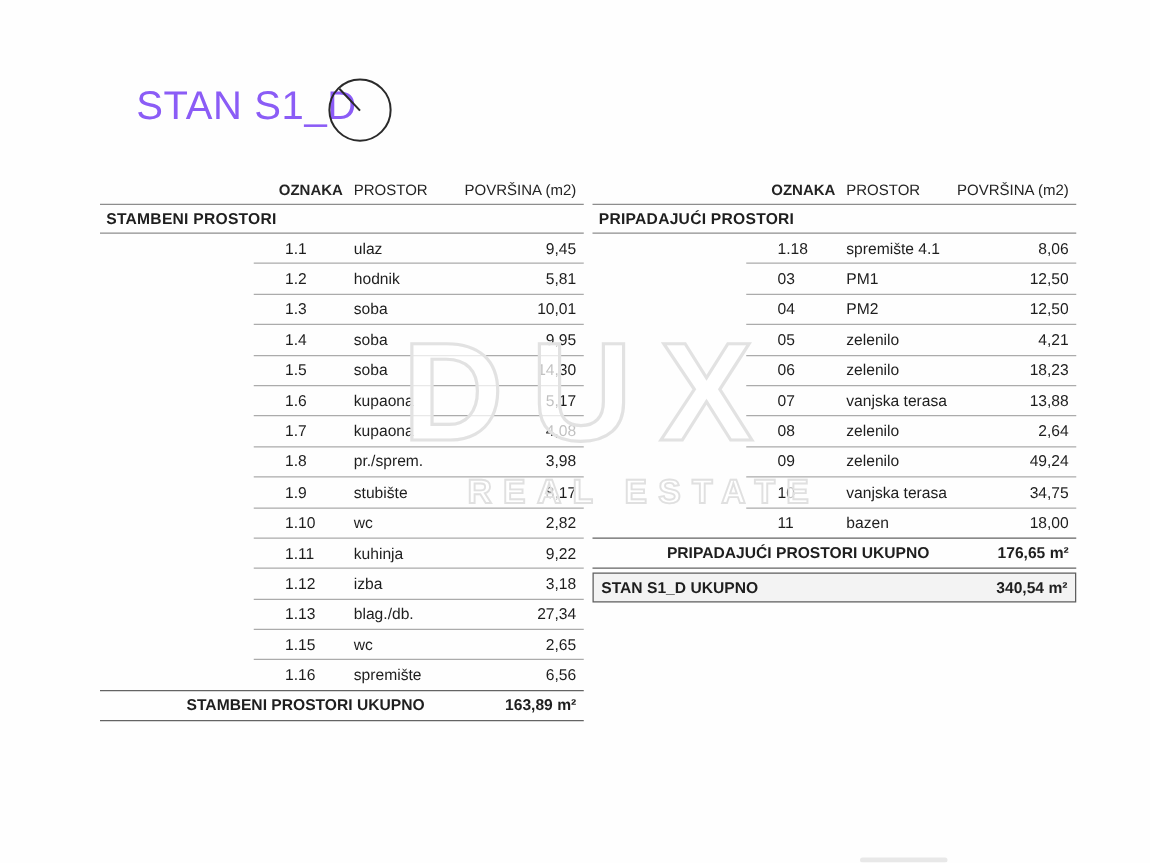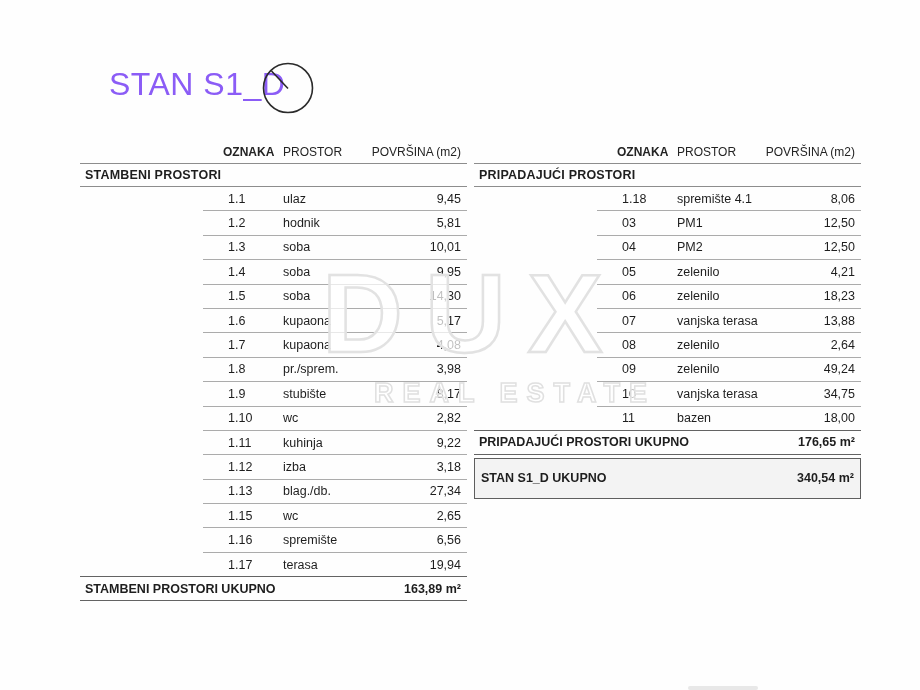--- a/index.html
+++ b/index.html
@@ -31,24 +31,24 @@
     border-bottom:1px solid #8d8d8d;padding-left:5px;font-size:12.5px;letter-spacing:.2px;}
 
   .trow{display:flex;margin-left:123px;height:23.4px;align-items:center;border-bottom:1px solid #ababab;}
   .trow:last-child{border-bottom:none;}
   .c-ozn{width:80px;padding-left:25px;box-sizing:border-box;}
   .c-pro{flex:1;}
   .c-pov{text-align:right;padding-right:6px;}
 
   .total{display:flex;height:23px;align-items:center;font-weight:bold;
     border-top:1px solid #636363;border-bottom:1px solid #636363;}
-  .total .lbl{padding-left:5px;flex:1;}
+  .total .lbl{padding-left:5px;flex:1;text-align:center;}
   .total .val{text-align:right;padding-right:6px;}
 
-  .grand{margin-top:3px;display:flex;height:41px;align-items:center;font-weight:bold;
+  .grand{margin-top:3px;display:flex;height:24px;align-items:center;font-weight:bold;
     border:1px solid #5e5e5e;background:#f3f3f3;box-sizing:border-box;}
   .grand .lbl{padding-left:6px;flex:1;}
   .grand .val{text-align:right;padding-right:6px;}
 
   
   .wm{position:absolute;z-index:5;pointer-events:none;font-weight:bold;
     color:rgba(255,255,255,.72);-webkit-text-stroke:2.5px #e2e2e2;}
   .wm-main{left:322px;top:258px;font-size:112px;letter-spacing:22px;line-height:1;}
   .wm-sub{left:374px;top:378px;font-size:27px;letter-spacing:9px;-webkit-text-stroke:1.5px #e0e0e0;}
 
@@ -141,25 +141,20 @@
       <div class="trow">
         <span class="c-ozn">1.15</span>
         <span class="c-pro">wc</span>
         <span class="c-pov">2,65</span>
       </div>
       <div class="trow">
         <span class="c-ozn">1.16</span>
         <span class="c-pro">spremište</span>
         <span class="c-pov">6,56</span>
       </div>
-      <div class="trow">
-        <span class="c-ozn">1.17</span>
-        <span class="c-pro">terasa</span>
-        <span class="c-pov">19,94</span>
-      </div>
     </div>
   <div class="total">
     <span class="lbl">STAMBENI PROSTORI UKUPNO</span>
     <span class="val">163,89 m²</span>
   </div>
 </div>
 
 <div class="table" id="t-right">
   <div class="cols">
     <span class="h-ozn">OZNAKA</span>

